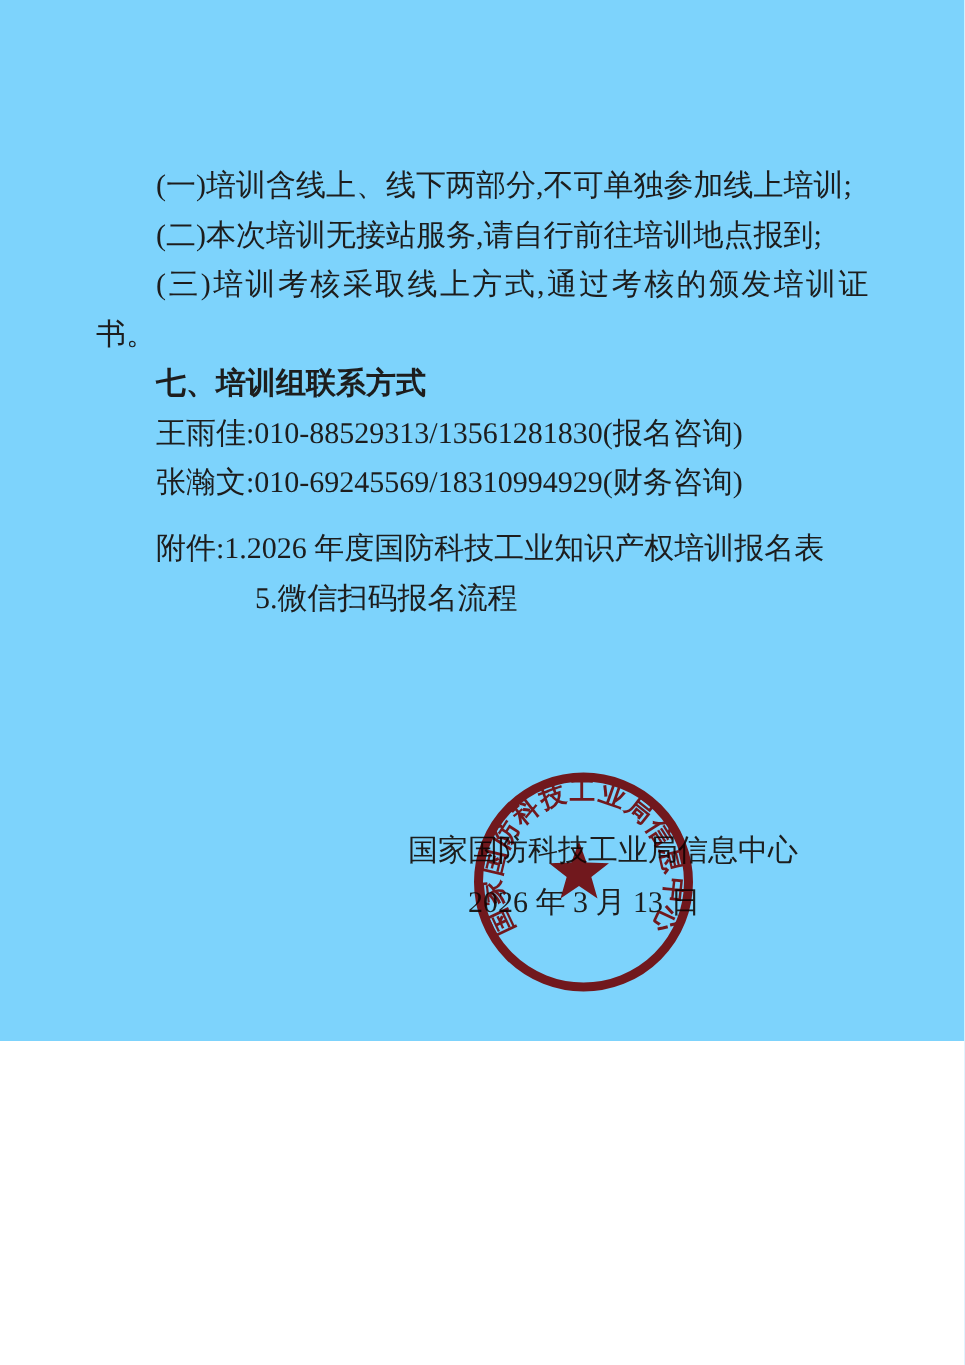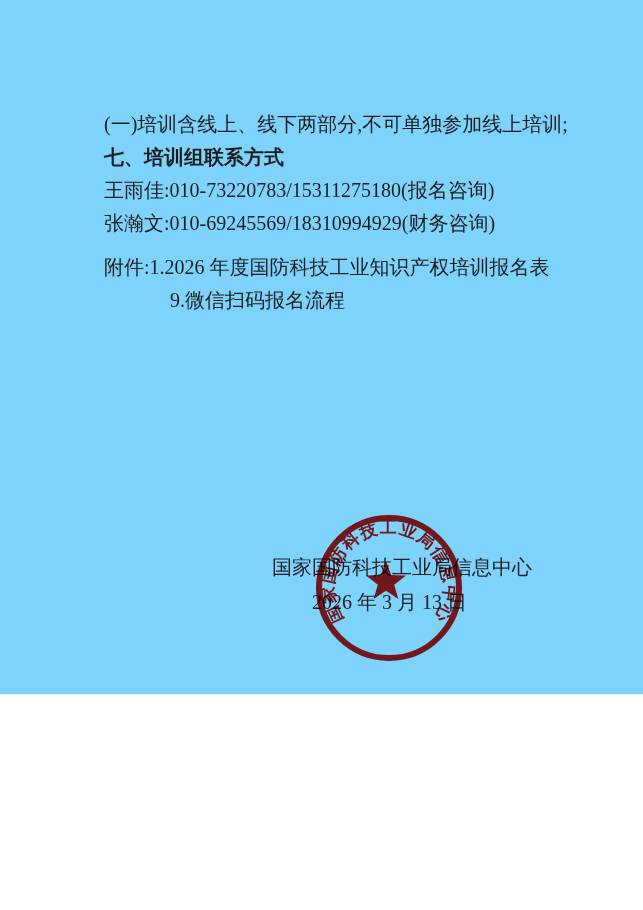--- a/index.html
+++ b/index.html
@@ -54,26 +54,28 @@
     letter-spacing:1px;
   }
 </style>
 </head>
 <body>
 
 <div class="page">
 
   <div class="content">
     <p class="para">(一)培训含线上、线下两部分,不可单独参加线上培训;</p>
+    <p class="para">(二)本次培训无接站服务,请自行前往培训地点报到;</p>
+    <p class="para">(三)培训考核采取线上方式,通过考核的颁发培训证书。</p>
     <p class="heading">七、培训组联系方式</p>
-    <p class="para">王雨佳:010-73220783/15311275180(报名咨询)</p>
+    <p class="para">王雨佳:010-88529313/13561281830(报名咨询)</p>
     <p class="para">张瀚文:010-69245569/18310994929(财务咨询)</p>
     <div class="attach-block">
       <p class="para">附件:1.2026 年度国防科技工业知识产权培训报名表</p>
-      <p class="attach-line2">9.微信扫码报名流程</p>
+      <p class="attach-line2">5.微信扫码报名流程</p>
     </div>
   </div>
 
   <div class="signature-org">国家国防科技工业局信息中心</div>
   <div class="signature-date">2026 年 3 月 13 日</div>
 
   <svg class="seal" viewBox="0 0 160 160" aria-hidden="true">
     <circle cx="80" cy="80" r="70" fill="none" stroke-width="6" stroke="#e60b0b"></circle>
     <path d="M77 53 L82.08 67 L96.97 67.51 L85.23 76.67 L89.34 90.99 L77 82.65 L64.66 90.99 L68.77 76.67 L57.03 67.51 L71.92 67 Z" fill="#e60b0b"></path>
     <defs>

